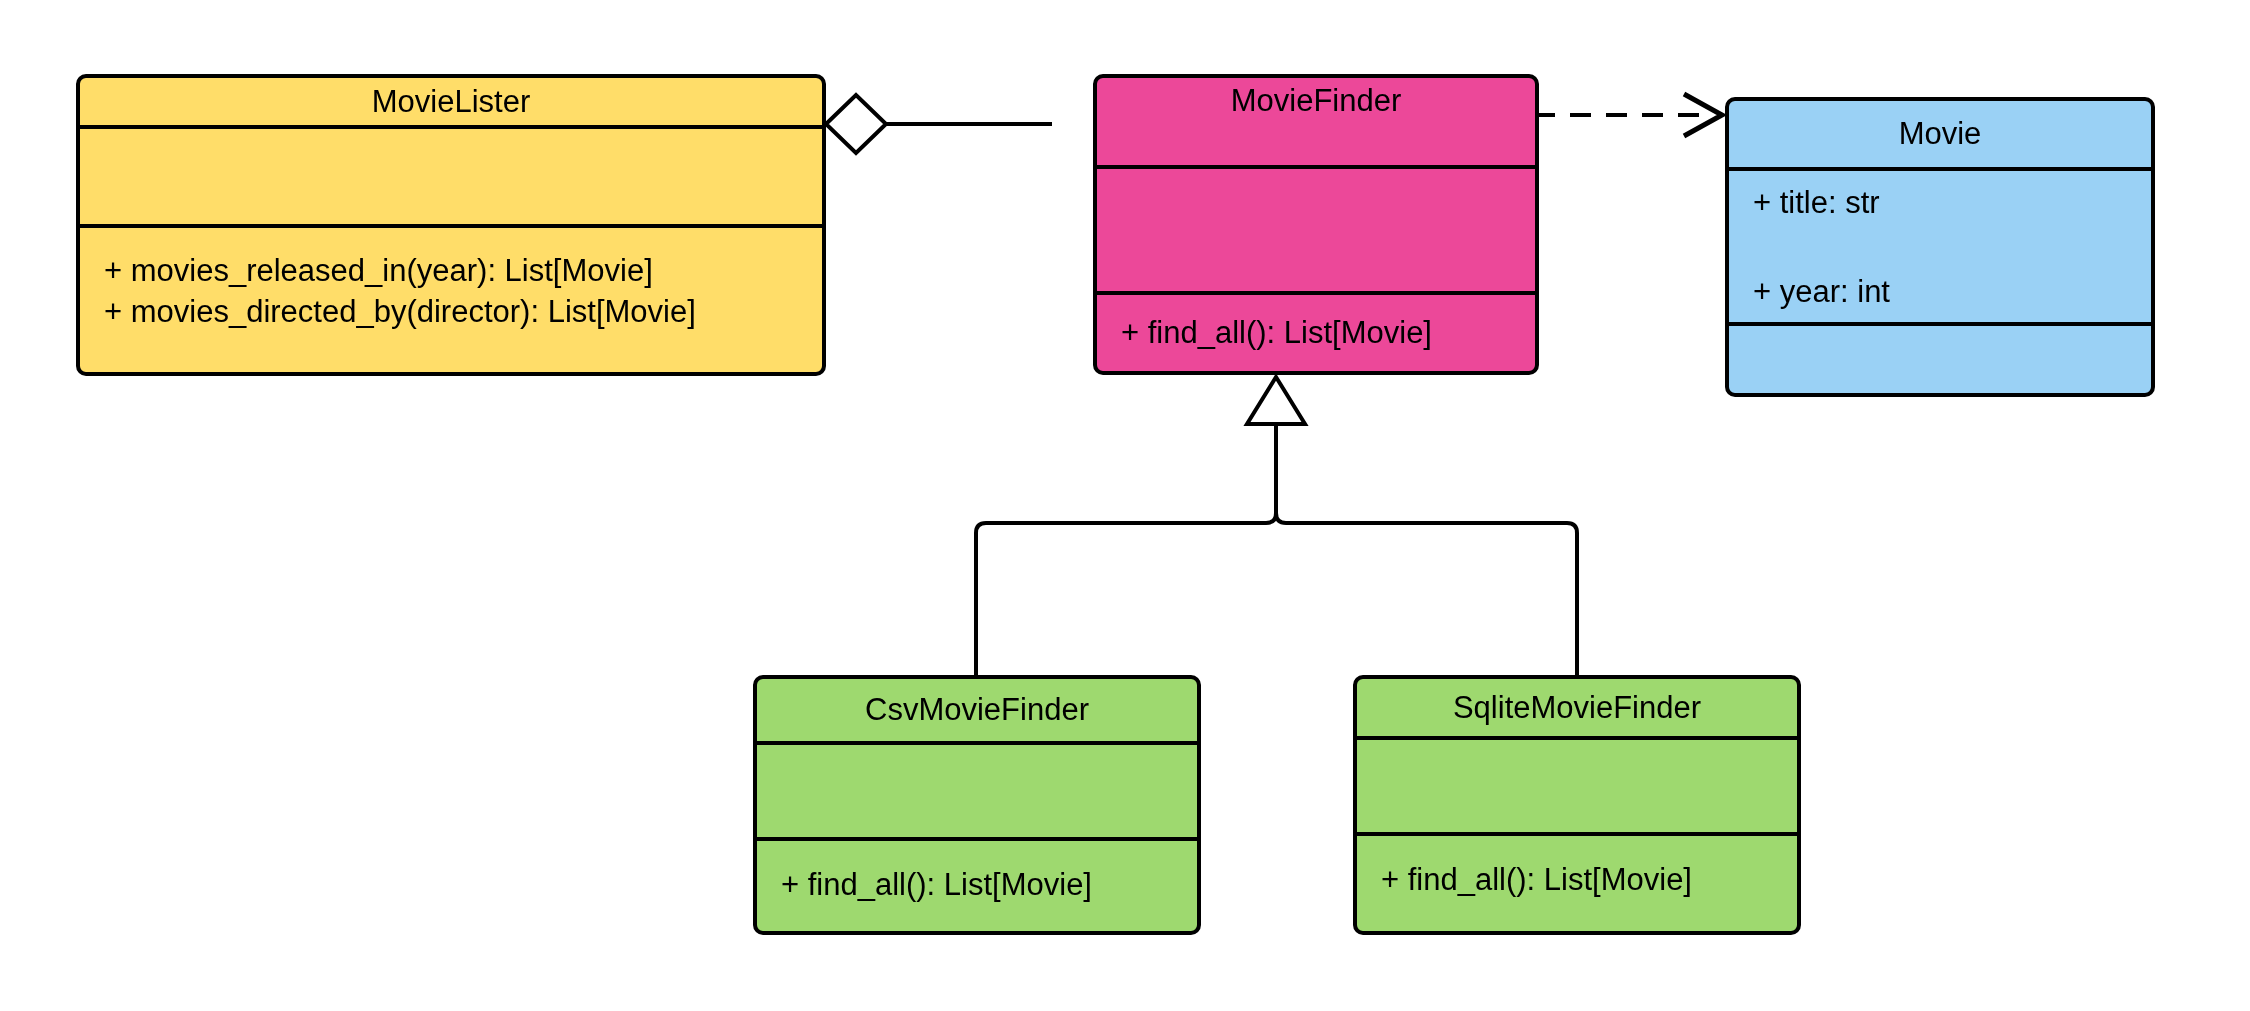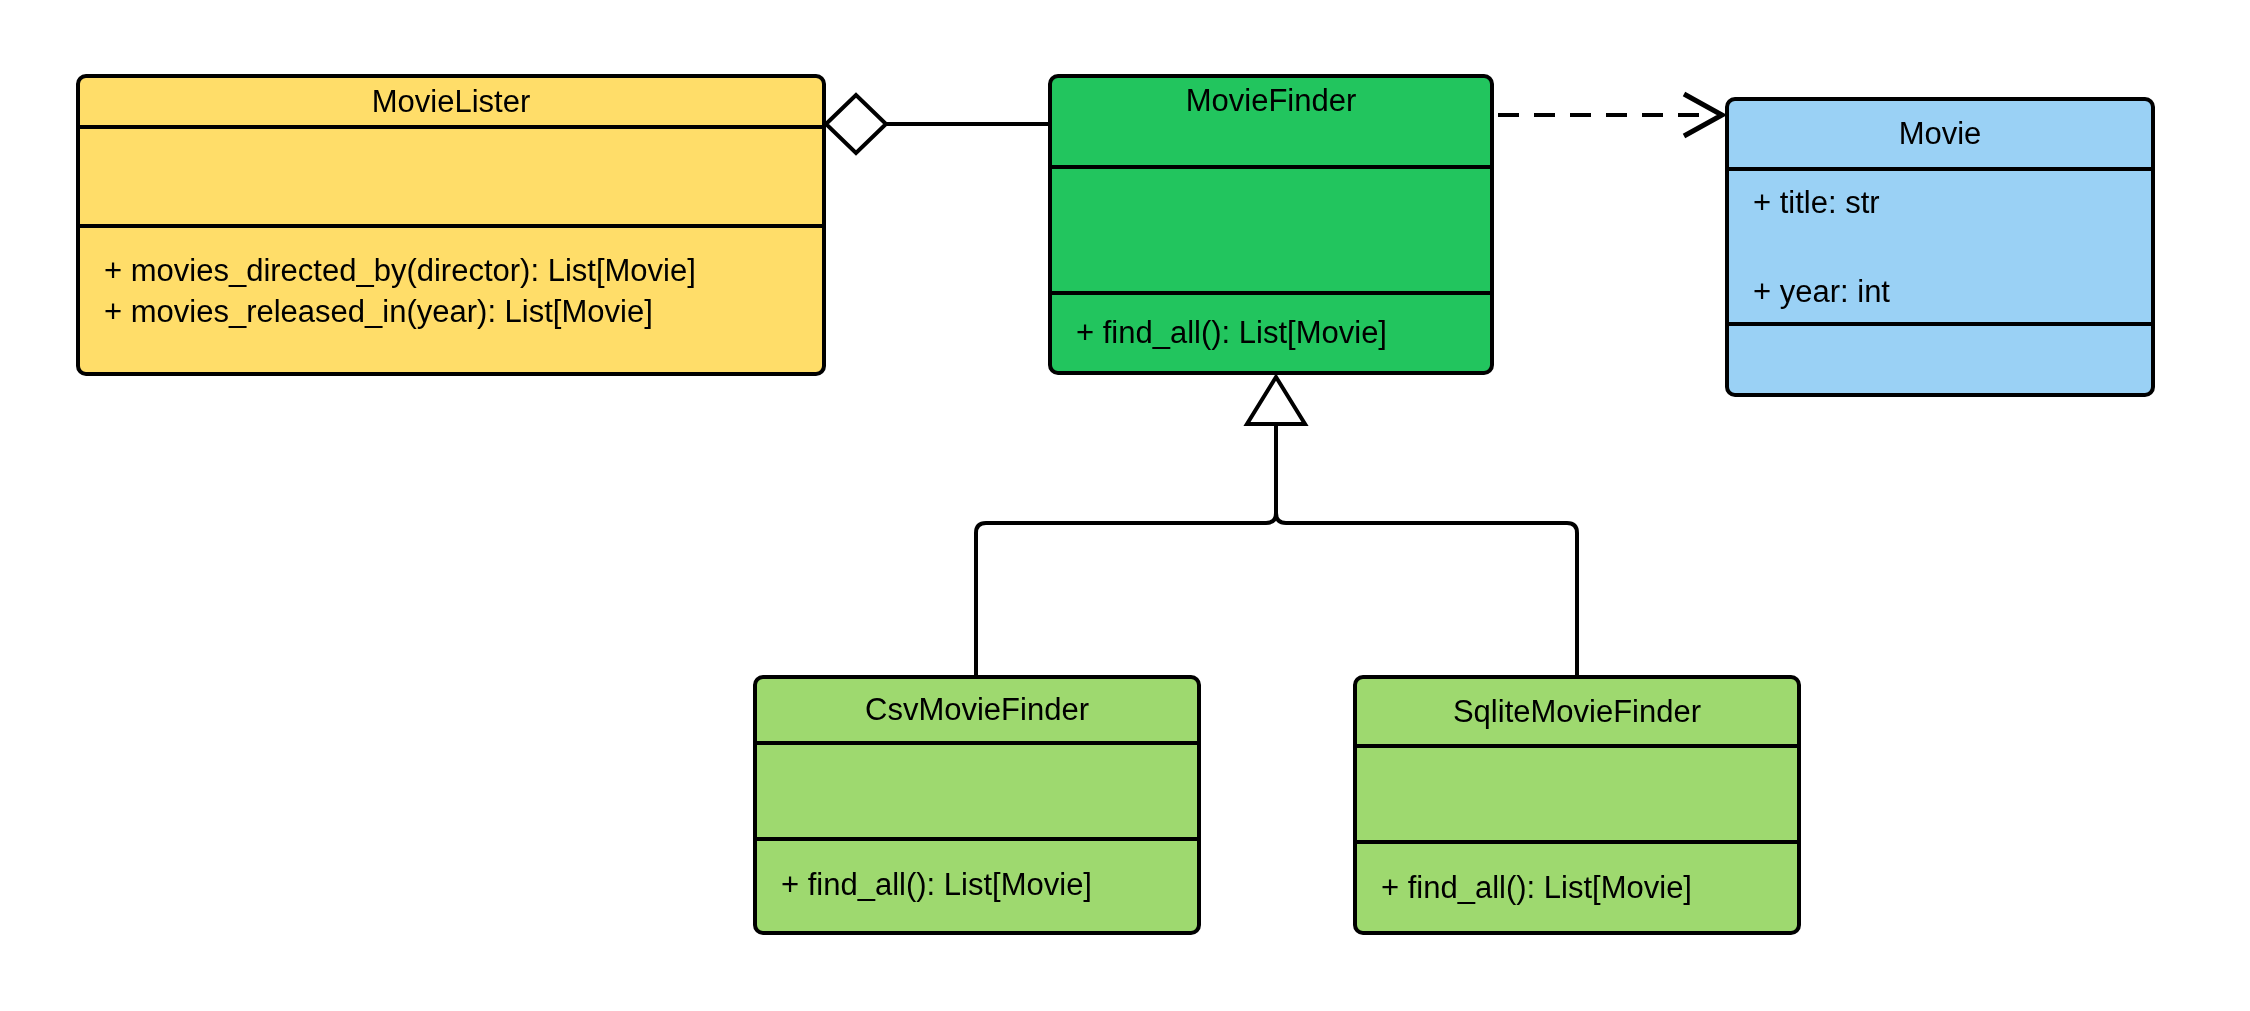--- a/index.html
+++ b/index.html
@@ -94,26 +94,26 @@
     
     <path class="conn" d="M1276,424 V513 Q1276,523 1266,523 H986 Q976,523 976,533 V675"></path>
     <path class="conn" d="M1276,424 V513 Q1276,523 1286,523 H1567 Q1577,523 1577,533 V675"></path>
     <polygon class="hollow-marker" points="1276,377 1247,424 1305,424"></polygon>
   </svg>
 
   <div class="uml-class" style="left: 76px; top: 74px; width: 750px; height: 302px; background-color: rgb(255, 221, 105);">
     <div class="uml-section uml-title" style="height:47px;">MovieLister</div>
     <div class="uml-section uml-members" style="height:99px;"></div>
     <div class="uml-section uml-members" style="height:130px;">
+      <div class="member-line">+ movies_released_in(year): List[Movie]</div>
       <div class="member-line">+ movies_directed_by(director): List[Movie]</div>
-      <div class="member-line">+ movies_released_in(year): List[Movie]</div>
     </div>
   </div>
 
-  <div class="uml-class" style="left: 1048px; top: 74px; width: 446px; height: 301px; background-color: #22c55e; gap: 41px;">
+  <div class="uml-class" style="left: 1093px; top: 74px; width: 446px; height: 301px; background-color: #ec4899; gap: 41px;">
     <div class="uml-section uml-title" style="height:65px;">MovieFinder</div>
     <div class="uml-section uml-members" style="height:117px;"></div>
     <div class="uml-section uml-members" style="height:111px;">
       <div class="member-line">+ find_all(): List[Movie]</div>
     </div>
   </div>
 
   <div class="uml-class" style="left: 1725px; top: 73px; width: 430px; height: 300px; background-color: rgb(154, 209, 245); margin-top: 24px;">
     <div class="uml-section uml-title" style="height:66px;">Movie</div>
     <div class="uml-section uml-members" style="height:155px;gap:48px;">
@@ -125,20 +125,20 @@
 
   <div class="uml-class" style="left: 753px; top: 675px; width: 448px; height: 260px; background-color: rgb(158, 217, 111);">
     <div class="uml-section uml-title" style="height:62px;">CsvMovieFinder</div>
     <div class="uml-section uml-members" style="height:96px;"></div>
     <div class="uml-section uml-members" style="height:91px;">
       <div class="member-line">+ find_all(): List[Movie]</div>
     </div>
   </div>
 
   <div class="uml-class" style="left: 1353px; top: 675px; width: 448px; height: 260px; background-color: rgb(158, 217, 111);">
-    <div class="uml-section uml-title" style="height:65px;">SqliteMovieFinder</div>
+    <div class="uml-section uml-title" style="height:57px;">SqliteMovieFinder</div>
     <div class="uml-section uml-members" style="height:96px;"></div>
     <div class="uml-section uml-members" style="height:91px;">
       <div class="member-line">+ find_all(): List[Movie]</div>
     </div>
   </div>
 
 </div>
 
 </body></html>

